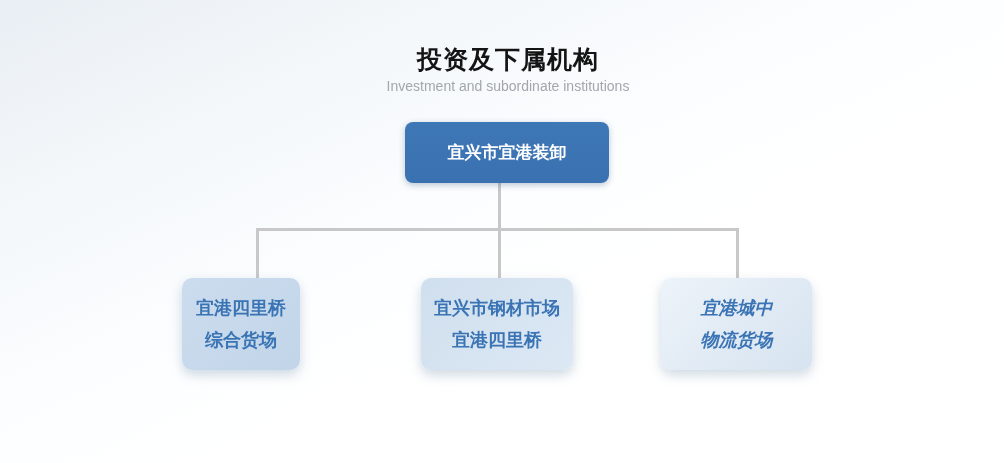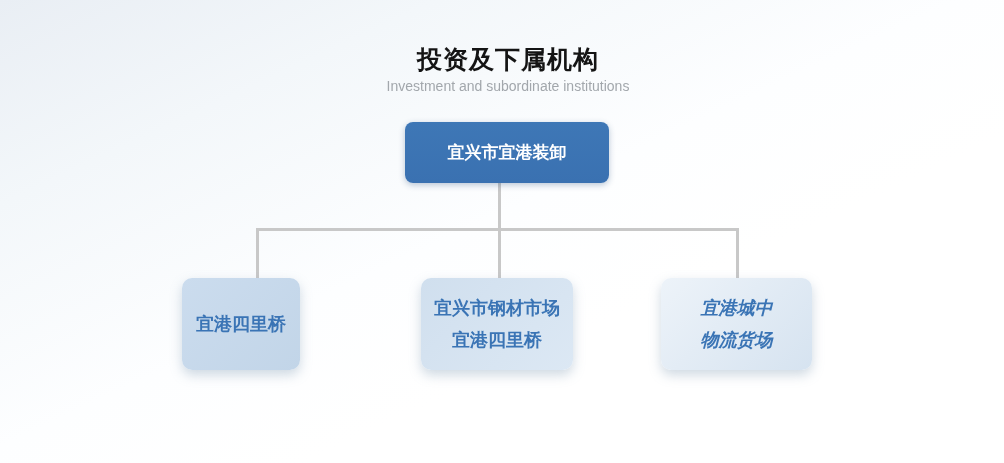--- a/index.html
+++ b/index.html
@@ -60,20 +60,21 @@
   <div class="connector conn-rail"></div>
   <div class="connector conn-drop-left"></div>
   <div class="connector conn-drop-right"></div>
 
   <div class="node root-node">
     <span class="line">宜兴市宜港装卸</span>
   </div>
 
   <div class="node child-node child-1">
     <span class="line">宜港四里桥</span>
+    <span class="line">综合货场</span>
   </div>
 
   <div class="node child-node child-2">
     <span class="line">宜兴市钢材市场</span>
     <span class="line">宜港四里桥</span>
   </div>
 
   <div class="node child-node child-3">
     <span class="line">宜港城中</span>
     <span class="line">物流货场</span>

